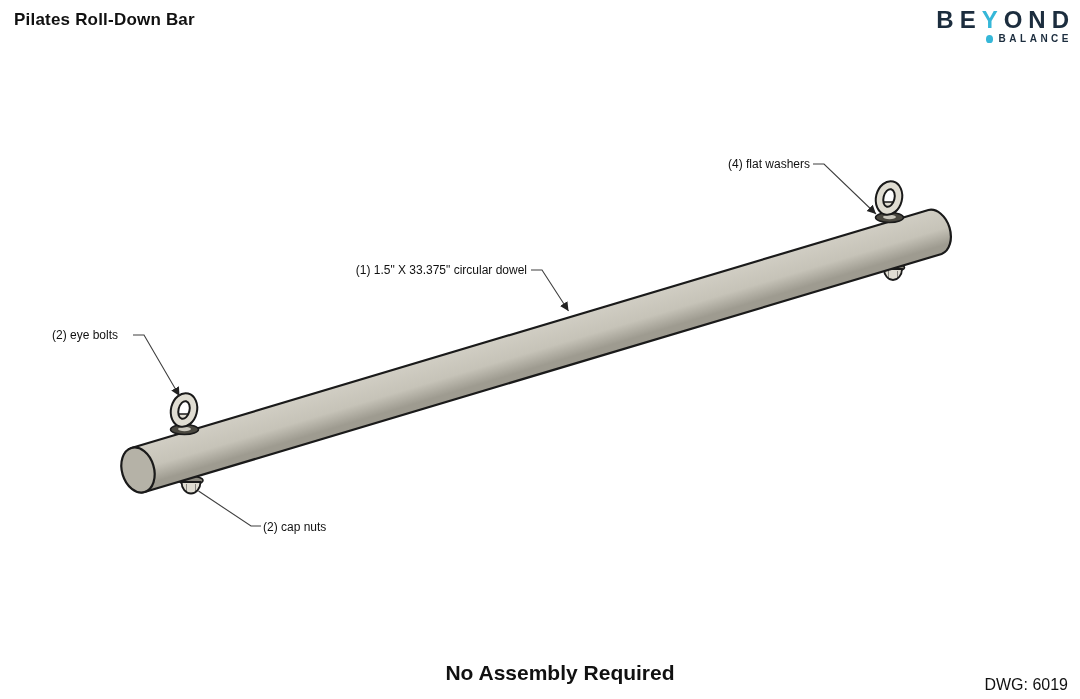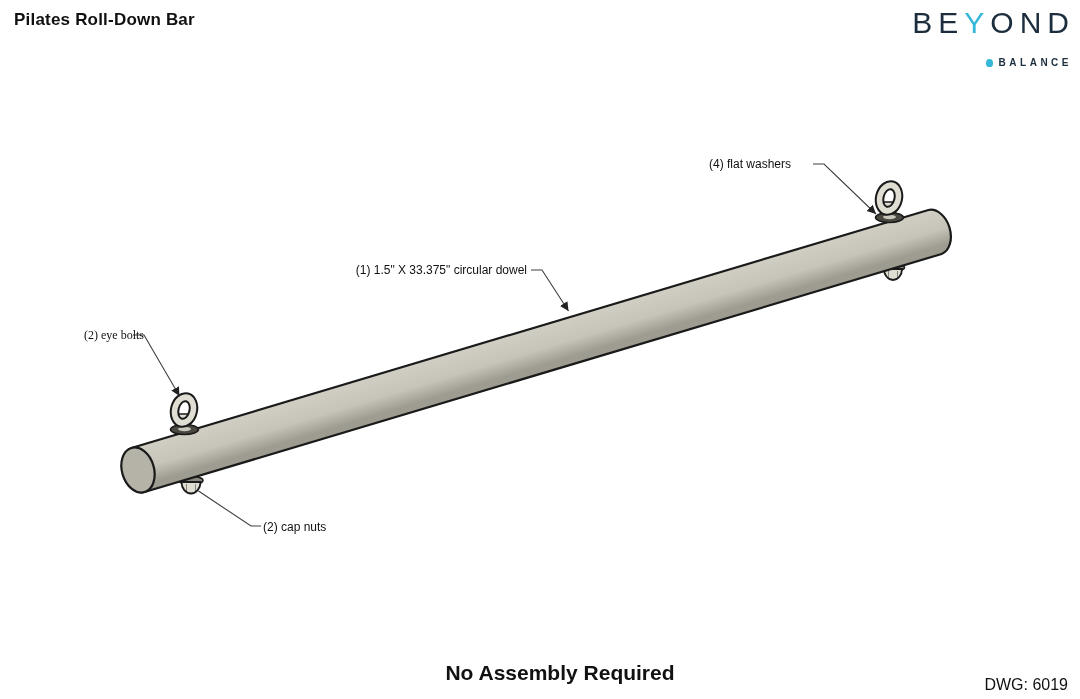--- a/index.html
+++ b/index.html
@@ -10,24 +10,24 @@
   }
   *{margin:0;padding:0;box-sizing:border-box;}
   html,body{width:1080px;height:699px;background:var(--paper,#fff);
     font-family:"Liberation Sans",sans-serif;overflow:hidden;}
   .page{position:relative;width:1080px;height:699px;background:var(--paper,#fff);}
   .page-title{position:absolute;left:14px;top:10px;font-size:17px;font-weight:bold;
     color:var(--text,#111);letter-spacing:0.2px;}
   
   .logo{position:absolute;top:8px;right:11px;display:flex;flex-direction:column;
     align-items:flex-end;}
-  .logo-top{font-size:30px;font-weight:400;letter-spacing:6px;margin-right:-6px;
+  .logo-top{font-size:24px;font-weight:700;letter-spacing:6px;margin-right:-6px;
     color:var(--ink,#1c2d3e);line-height:1;}
   .logo-top .logo-accent{color:var(--accent,#35b7d8);}
-  .logo-bottom{display:flex;align-items:center;gap:6px;margin-top:20px;margin-right:-3px;}
+  .logo-bottom{display:flex;align-items:center;gap:6px;margin-top:2px;margin-right:-3px;}
   .logo-dot{width:7px;height:8px;border-radius:50% 50% 45% 45%;background:var(--accent,#35b7d8);}
   .logo-sub{font-size:10px;font-weight:bold;letter-spacing:3.5px;color:var(--ink,#1c2d3e);line-height:1;}
   
   svg.diagram{position:absolute;left:0;top:0;width:1080px;height:699px;}
   .bar-body{fill:url(#barGrad);stroke:var(--outline,#1a1a1a);stroke-width:2.2;}
   .bar-endcap{fill:var(--end-cap,#b5b2a7);stroke:var(--outline,#1a1a1a);stroke-width:2.2;}
   .hw{fill:var(--hardware,#e0ddd2);stroke:var(--outline,#1a1a1a);}
   .washer-dk{fill:var(--washer-dark,#4a4840);stroke:var(--outline,#1a1a1a);stroke-width:1.5;}
   .washer-md{fill:var(--washer-mid,#8b887e);stroke:var(--outline,#1a1a1a);stroke-width:1.5;}
   .washer-hole{fill:#c9c6bb;stroke:none;}
@@ -100,21 +100,21 @@
       <path class="hw" stroke-width="2" fill-rule="evenodd" transform="rotate(14 889 198)" d="M 876 198 A 13 17 0 1 0 902 198 A 13 17 0 1 0 876 198 Z
            M 883.5 198 A 5.5 9 0 1 0 894.5 198 A 5.5 9 0 1 0 883.5 198 Z"></path>
     </g>
 
     <path class="leader" marker-end="url(#arrow)" d="M 813 164 H 824 L 876 214"></path>
     <path class="leader" marker-end="url(#arrow)" d="M 531 270 H 542 L 568.5 311"></path>
     <path class="leader" marker-end="url(#arrow)" d="M 133 335 H 144 L 179.5 396"></path>
     <path class="leader" d="M 261 526 H 251 L 198.5 491"></path>
   </svg>
 
-  <div class="lbl r" style="left:690px;top:157px;width:120px;text-align:center;">(4) flat washers</div>
+  <div class="lbl r" style="left:690px;top:157px;width:120px;">(4) flat washers</div>
   <div class="lbl r" style="left:347px;top:263px;width:180px;">(1) 1.5" X 33.375" circular dowel</div>
-  <div class="lbl r" style="left:64px;top:328px;width:80px;font-family:Liberation Serif, serif;">(2) eye bolts</div>
+  <div class="lbl r" style="left:38px;top:328px;width:80px;">(2) eye bolts</div>
   <div class="lbl" style="left:263px;top:520px;">(2) cap nuts</div>
 
   <div class="footer-note">No Assembly Required</div>
   <div class="dwg">DWG: 6019</div>
 
 </div>
 
 </body></html>

